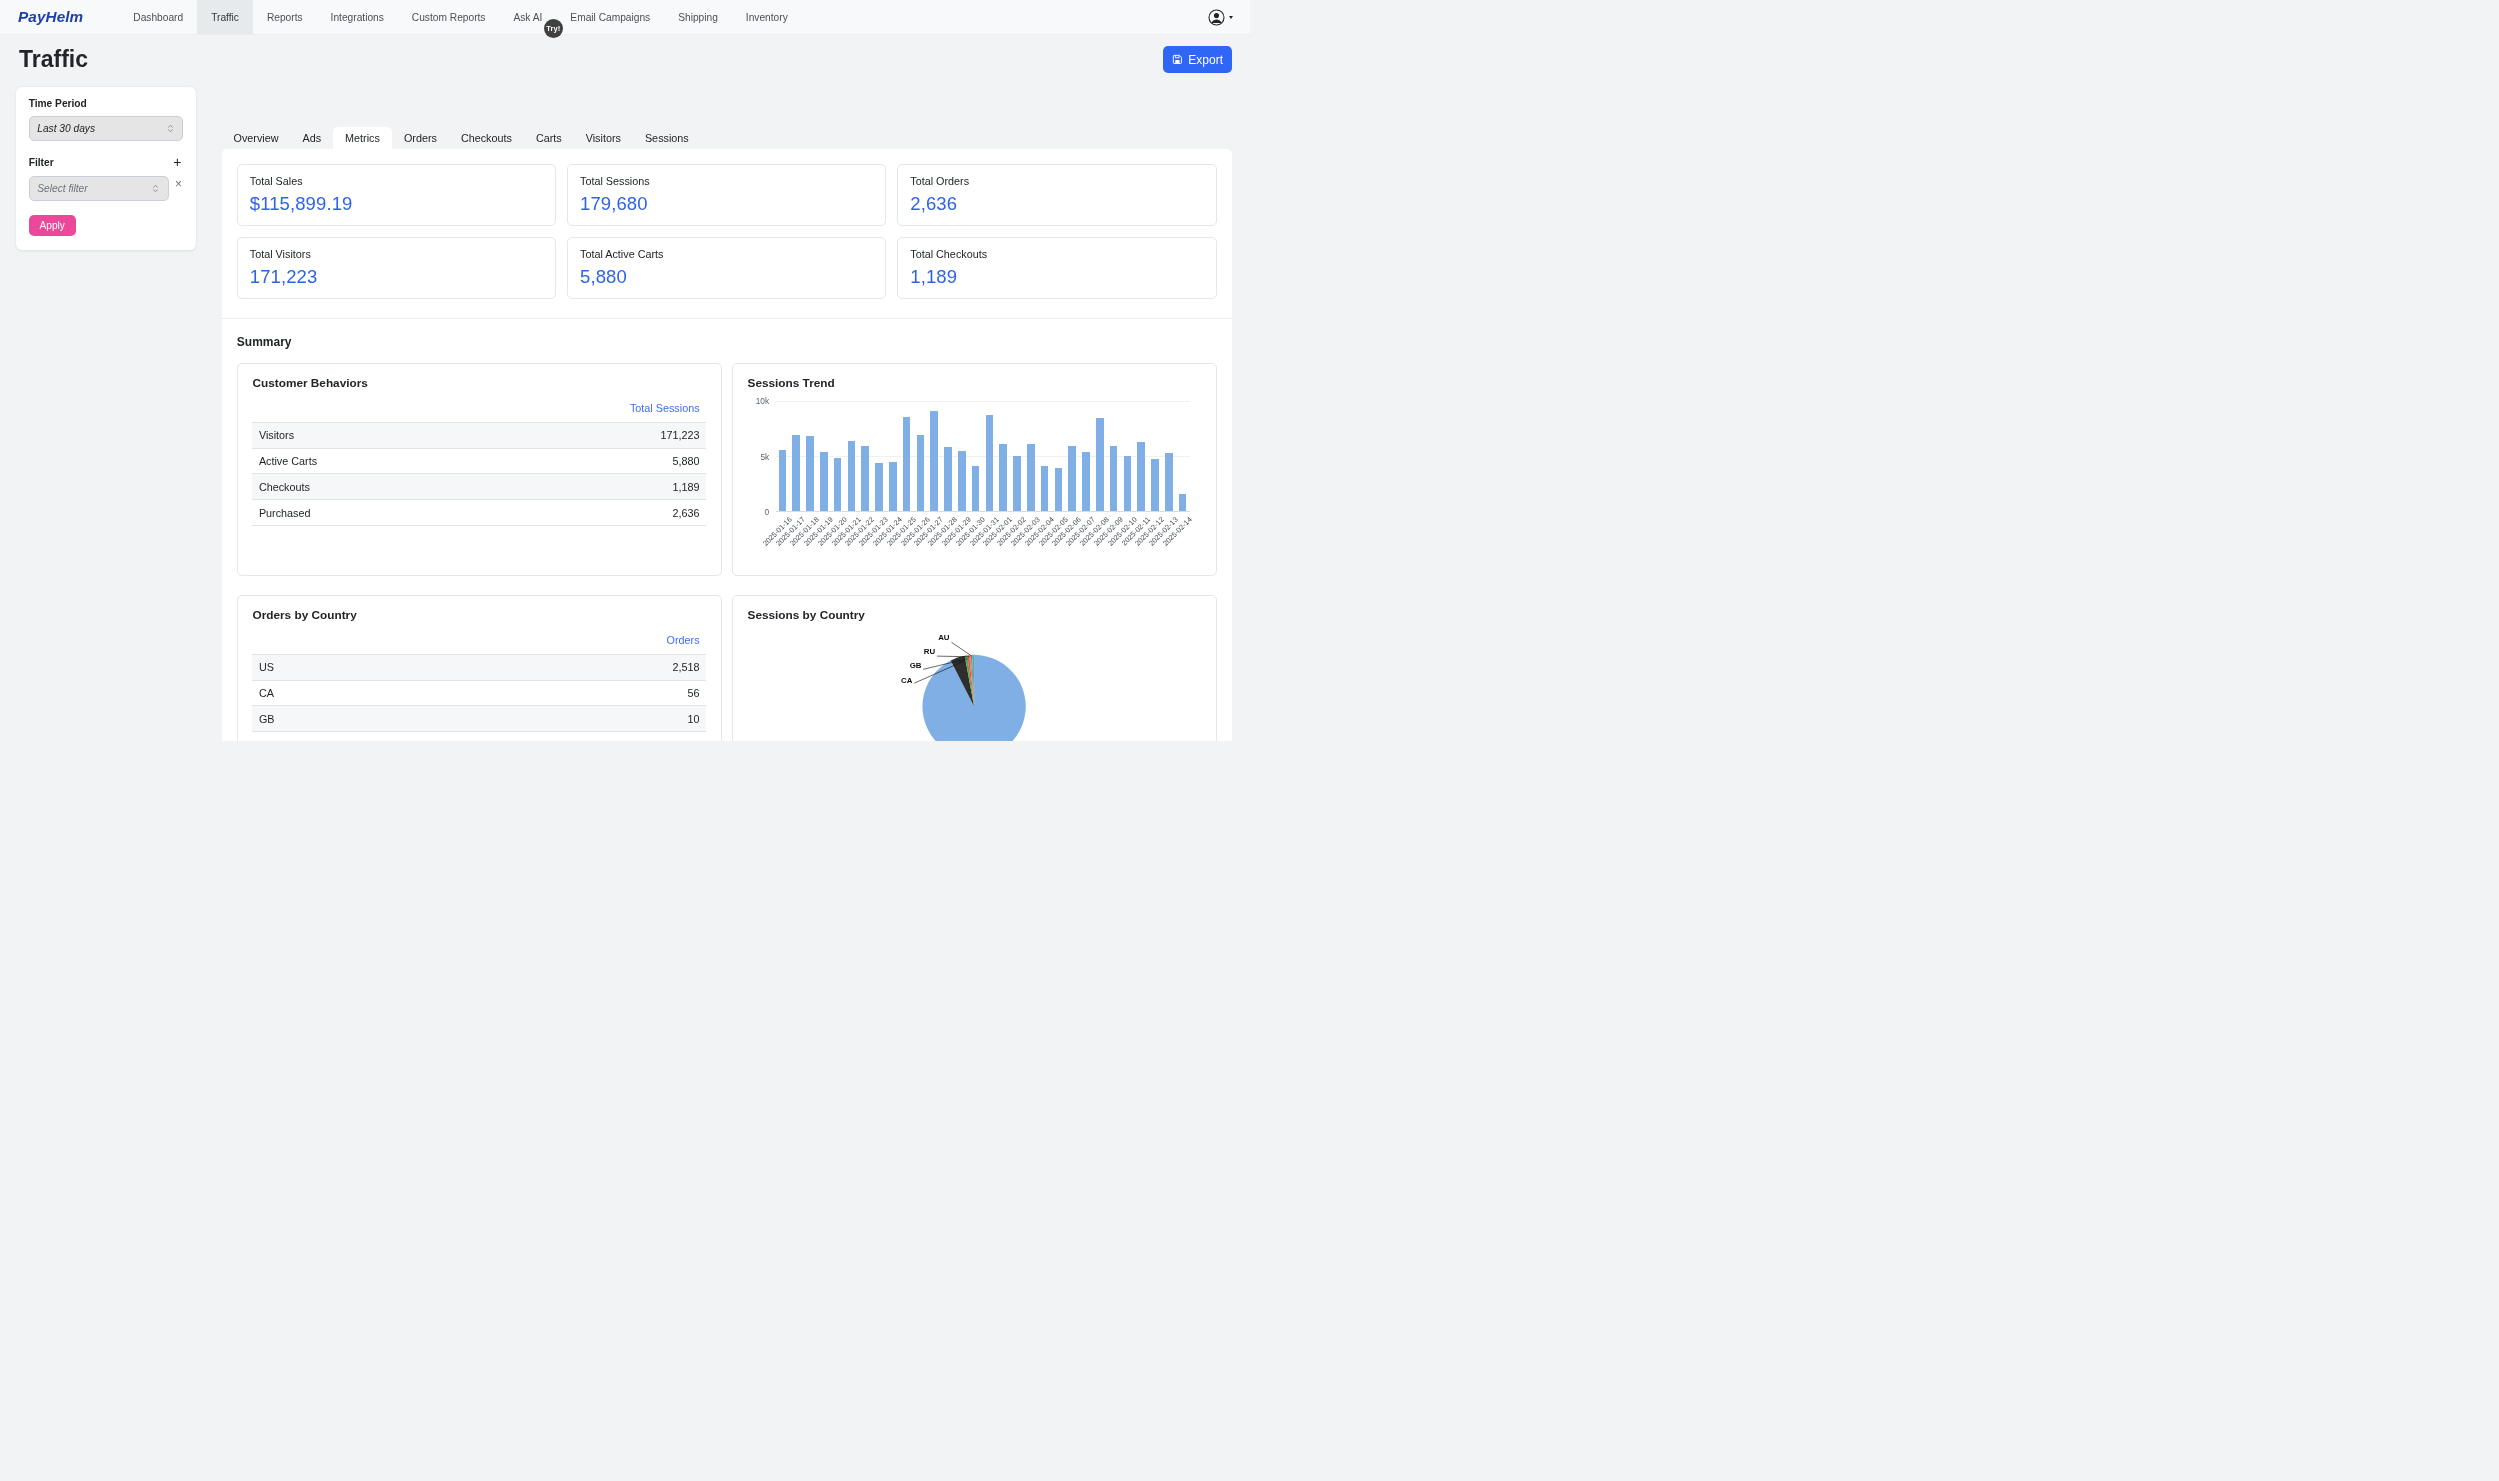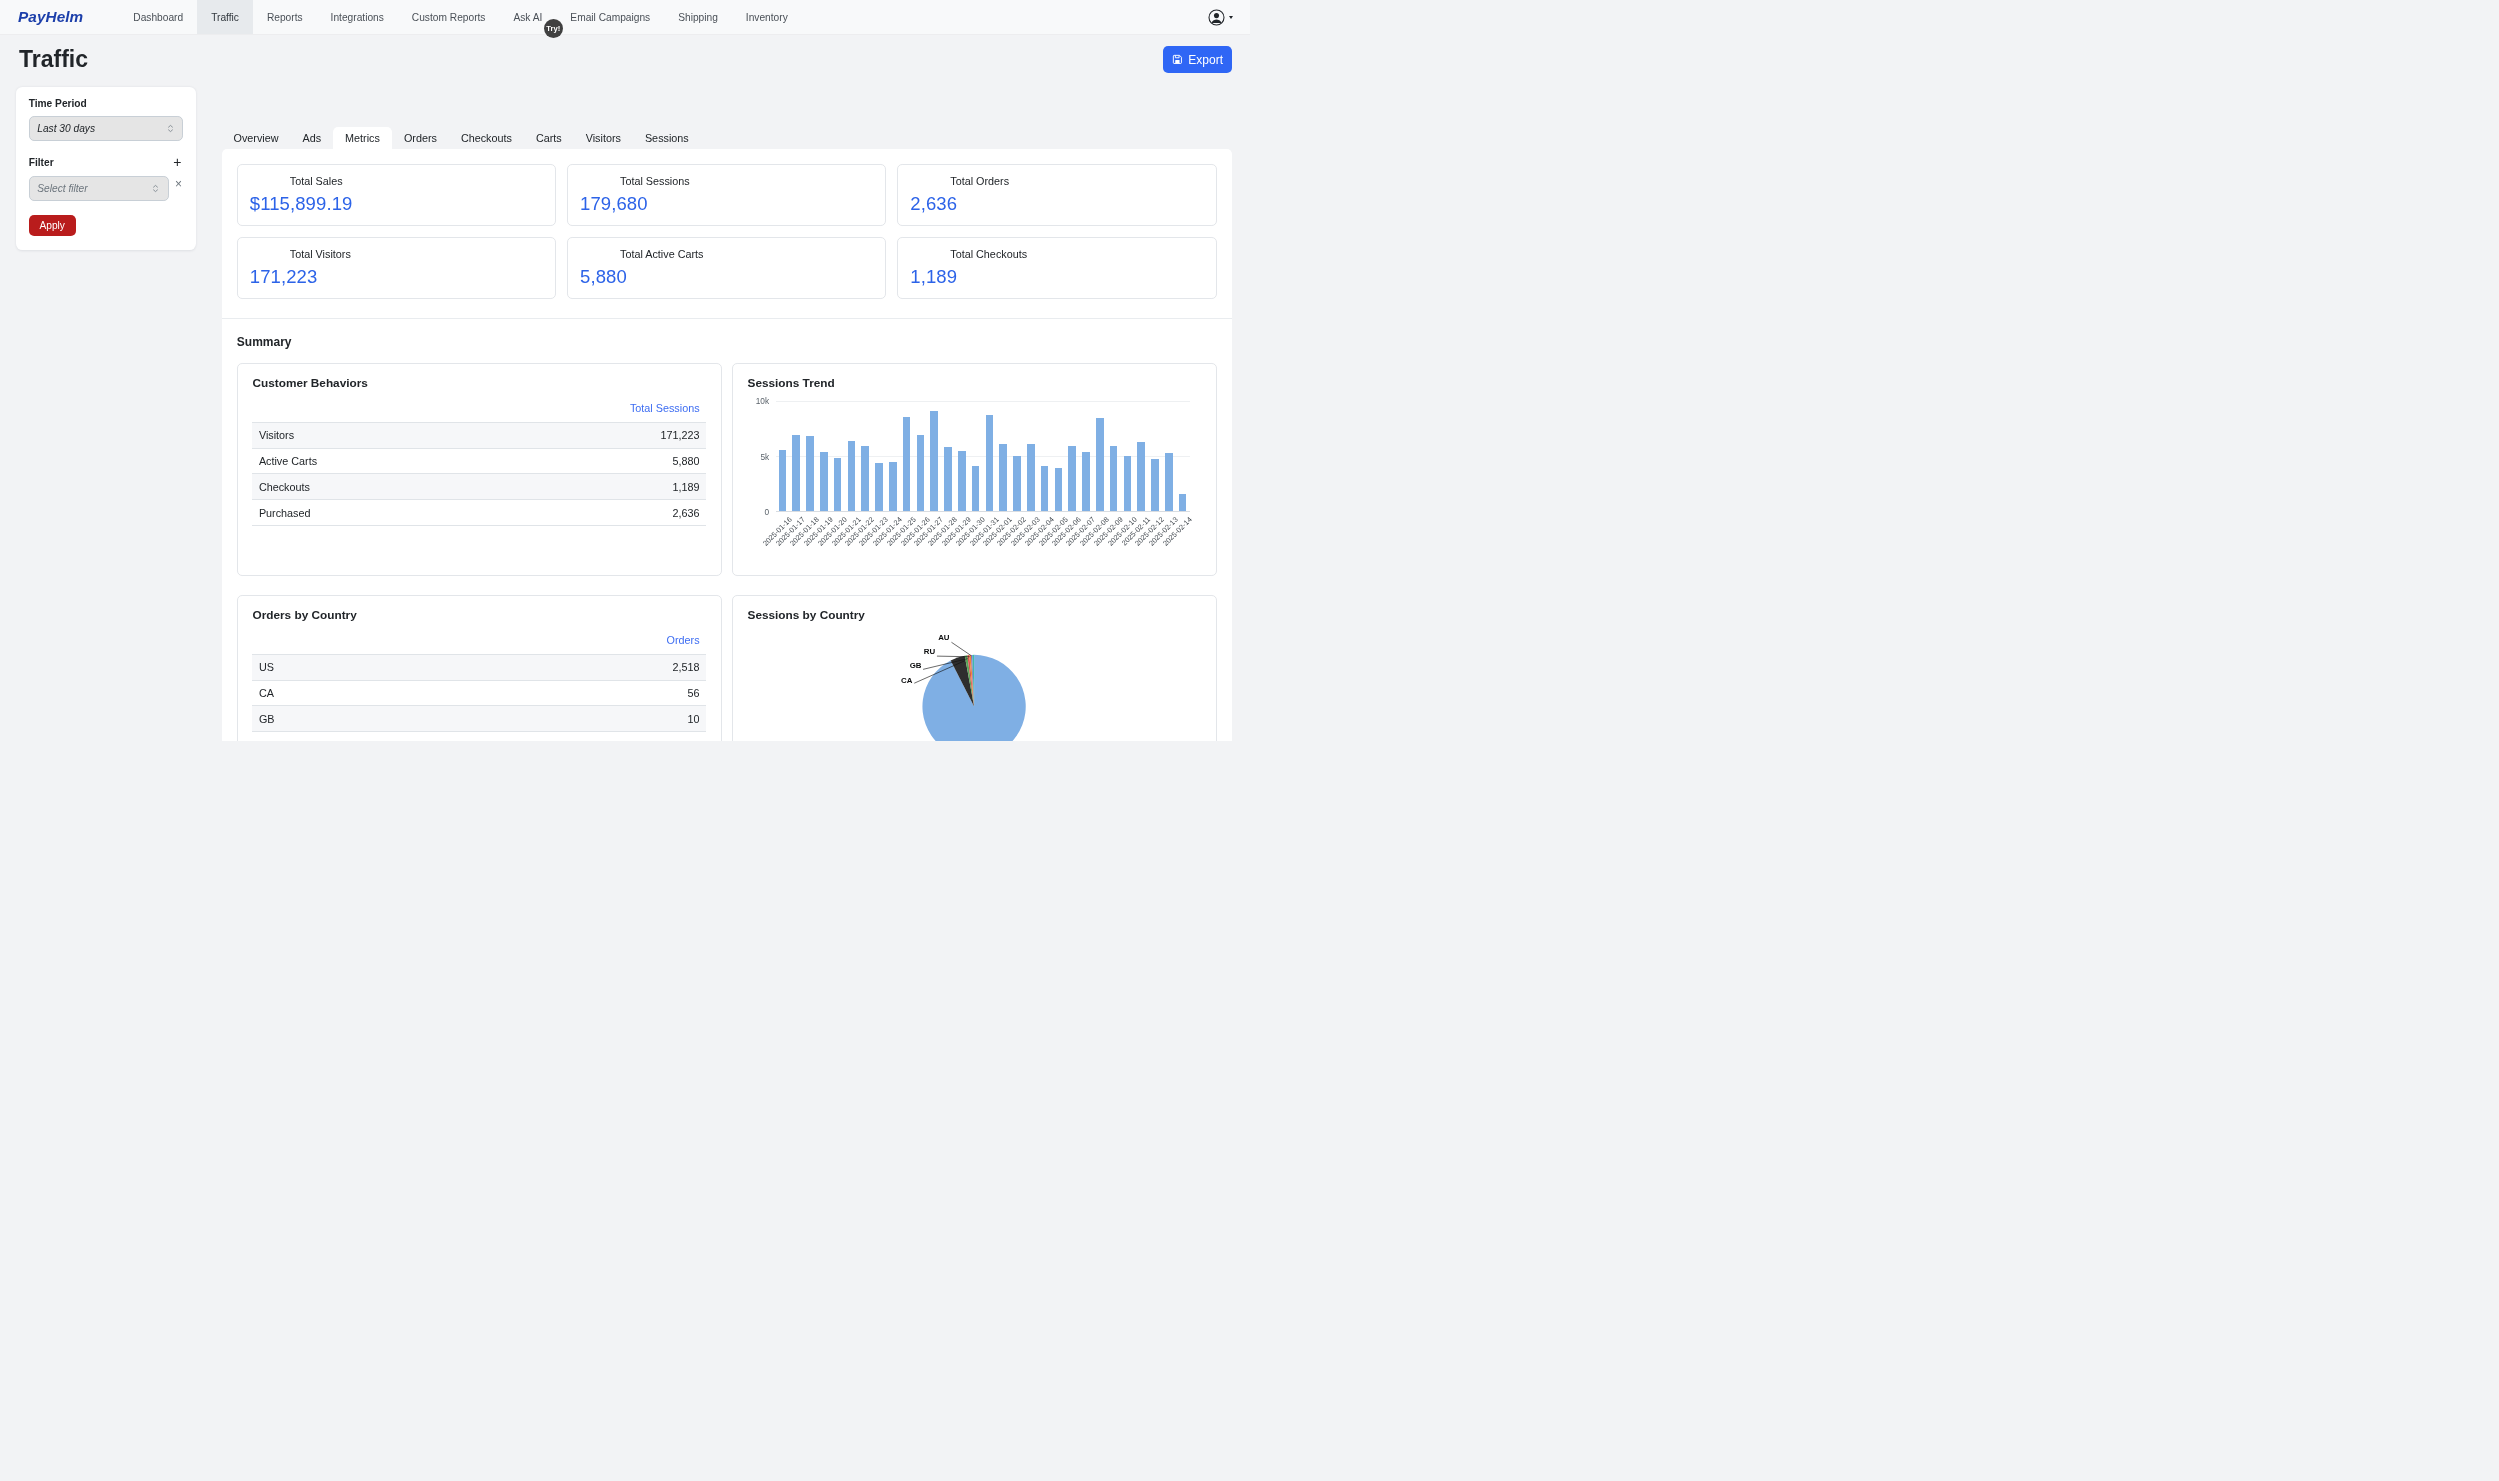--- a/index.html
+++ b/index.html
@@ -44,34 +44,34 @@
   .label-row .fc-label { margin:0; }
   .plus-btn { font-size:14px; line-height:1; cursor:pointer; color:#212529;
               background:none; border:none; padding:0 1.9px; font-family:inherit; }
   .select { display:flex; align-items:center; justify-content:space-between; height:25.5px;
             border:0.6px solid #c8cfd6; border-radius:5.1px; padding:0 7.6px; background:#e5e5e5;
             font-size:10.2px; cursor:pointer;font-style:italic; }
   .filter-row { display:flex; align-items:flex-start; gap:5px; }
   .filter-row .select { flex:1; color:#6c757d; }
   .x-btn { font-size:12px; color:#6c757d; background:none; border:none; cursor:pointer;
            padding:1.3px; font-family:inherit; }
-  .apply-btn { margin-top:14px; background:#b91c1c; color:#fff; border:none; border-radius:5.1px;
+  .apply-btn { margin-top:14px; background:#ec4899; color:#fff; border:none; border-radius:5.1px;
                font-size:10.2px; padding:5.1px 10.8px; cursor:default; font-family:inherit; }
   
   .main { flex:1; min-width:0; }
   .tabs { display:flex;margin-top:40px; }
   .tab { padding:5.1px 12px; font-size:10.8px; color:#212529; cursor:pointer;
          border-radius:5.1px 5.1px 0 0; white-space:nowrap; }
   .tab.active { background:#fff; font-weight:500; }
   .panel { background:#fff; border-radius:5.1px; border-top-left-radius:5.1px;
            padding:15.3px; min-height:637px; }
   
   .metrics-grid { display:grid; grid-template-columns:repeat(3,1fr); gap:10.8px; }
   .metric-card { border:0.6px solid #e3e6ea; border-radius:5.1px; padding:9.6px 12px 10.8px; }
-  .metric-label { font-size:10.8px; margin-bottom:5.7px;margin-left:40px; }
+  .metric-label { font-size:10.8px; margin-bottom:5.7px; }
   .metric-value { font-size:18.5px; color:#2c63e8; font-weight:500; letter-spacing:0.1px; }
   .divider { border:none; border-top:0.6px solid #e9ecef; margin:19px -15.3px 15.3px; }
   
   .summary-title { font-size:12px; font-weight:700; margin:0 0 14px; }
   .summary-grid { display:grid; grid-template-columns:1fr 1fr; gap:18.5px 10.2px; }
   .sum-card { border:0.6px solid #e3e6ea; border-radius:5.1px; padding:12px 14.7px; min-height:205px; }
   .sum-card-title { margin:0; font-size:11.8px; font-weight:700; }
   .data-table { width:100%; border-collapse:collapse; margin-top:7.6px; font-size:10.8px; }
   .data-table thead th { padding:5.1px 6.4px 7.6px; text-align:right; color:#3d6df2;
                          font-weight:500; cursor:pointer; }

